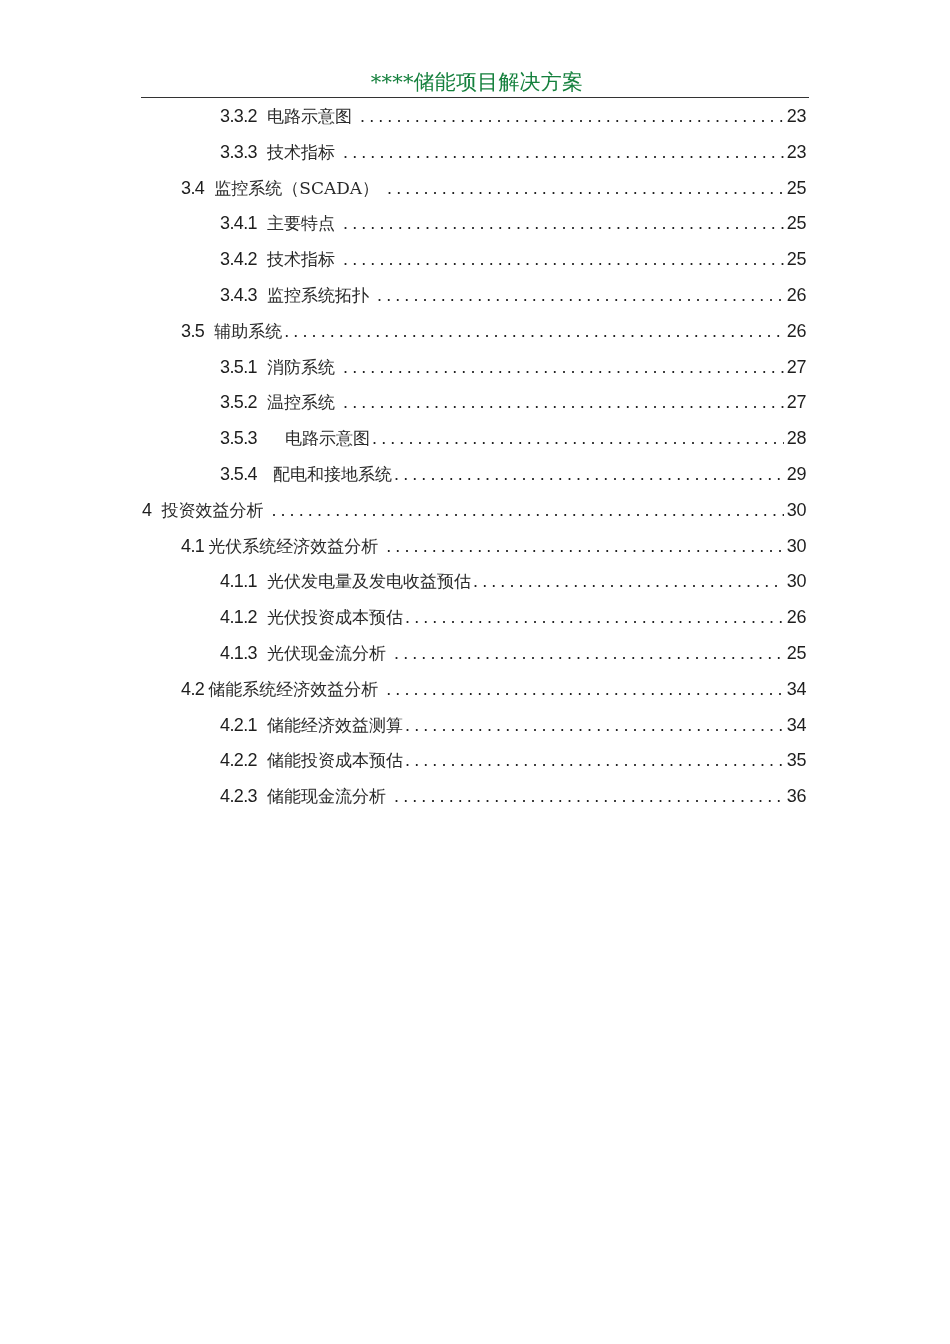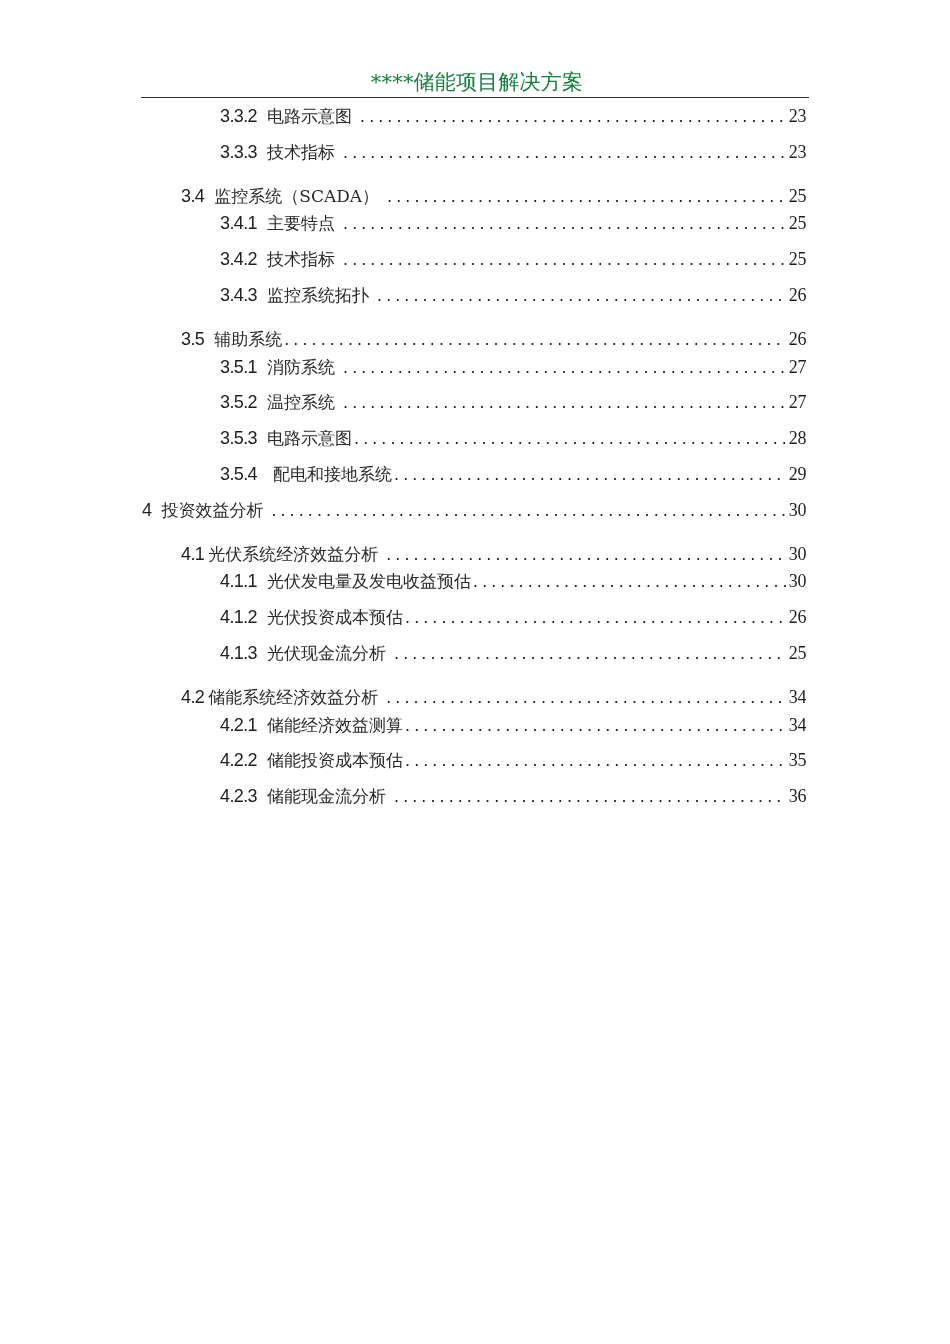--- a/index.html
+++ b/index.html
@@ -53,21 +53,21 @@
       height: 28px;
       display: flex;
       align-items: flex-end;
       font-size: 18px;
       line-height: 22px;
       color: #1e1e1e;
       white-space: nowrap;
       overflow: hidden;
     }
     .toc-entry.lvl1 { left: 142px; width: 664px; }
-    .toc-entry.lvl2 { left: 181px; width: 625px; margin-top: 8px; }
+    .toc-entry.lvl2 { left: 181px; width: 625px; }
     .toc-entry.lvl3 { left: 220px; width: 586px; }
     .toc-num {
       font-family: Liberation Sans, sans-serif;
       letter-spacing: -0.6px;
       margin-right: 10px;
       flex: 0 0 auto;
     }
     .toc-text {
       font-family: "DejaVu Serif", "Liberation Serif", serif;
       font-size: 17px;
@@ -82,21 +82,21 @@
       font-family: "Liberation Sans", sans-serif;
       letter-spacing: 4.1px;
       color: #222;
       height: 22px;
     }
     .toc-leader::before {
       content: "................................................................................................................................................";
     }
     .toc-page {
       flex: 0 0 auto;
-      font-family: Liberation Serif, serif;
+      font-family: Liberation Sans, sans-serif;
       letter-spacing: -0.4px;
       text-align: right;
     }
   </style>
 </head>
 <body>
 
 <div class="page-header">
   <span class="page-header-title">****储能项目解决方案</span>
 </div>
@@ -151,21 +151,21 @@
     <span class="toc-leader"></span>
     <span class="toc-page">27</span>
   </div>
   <div class="toc-entry lvl3" style="top:286.4px">
     <span class="toc-num">3.5.2</span>
     <span class="toc-text">温控系统</span>
     <span class="toc-leader"></span>
     <span class="toc-page">27</span>
   </div>
   <div class="toc-entry lvl3" style="top:322.2px">
-    <span class="toc-num" style="margin-right:10px">3.5.3</span>
+    <span class="toc-num" style="margin-right:28px">3.5.3</span>
     <span class="toc-text">电路示意图</span>
     <span class="toc-leader" style="margin-left:2px"></span>
     <span class="toc-page">28</span>
   </div>
   <div class="toc-entry lvl3" style="top:358px">
     <span class="toc-num" style="margin-right:16px">3.5.4</span>
     <span class="toc-text">配电和接地系统</span>
     <span class="toc-leader" style="margin-left:2px"></span>
     <span class="toc-page">29</span>
   </div>

